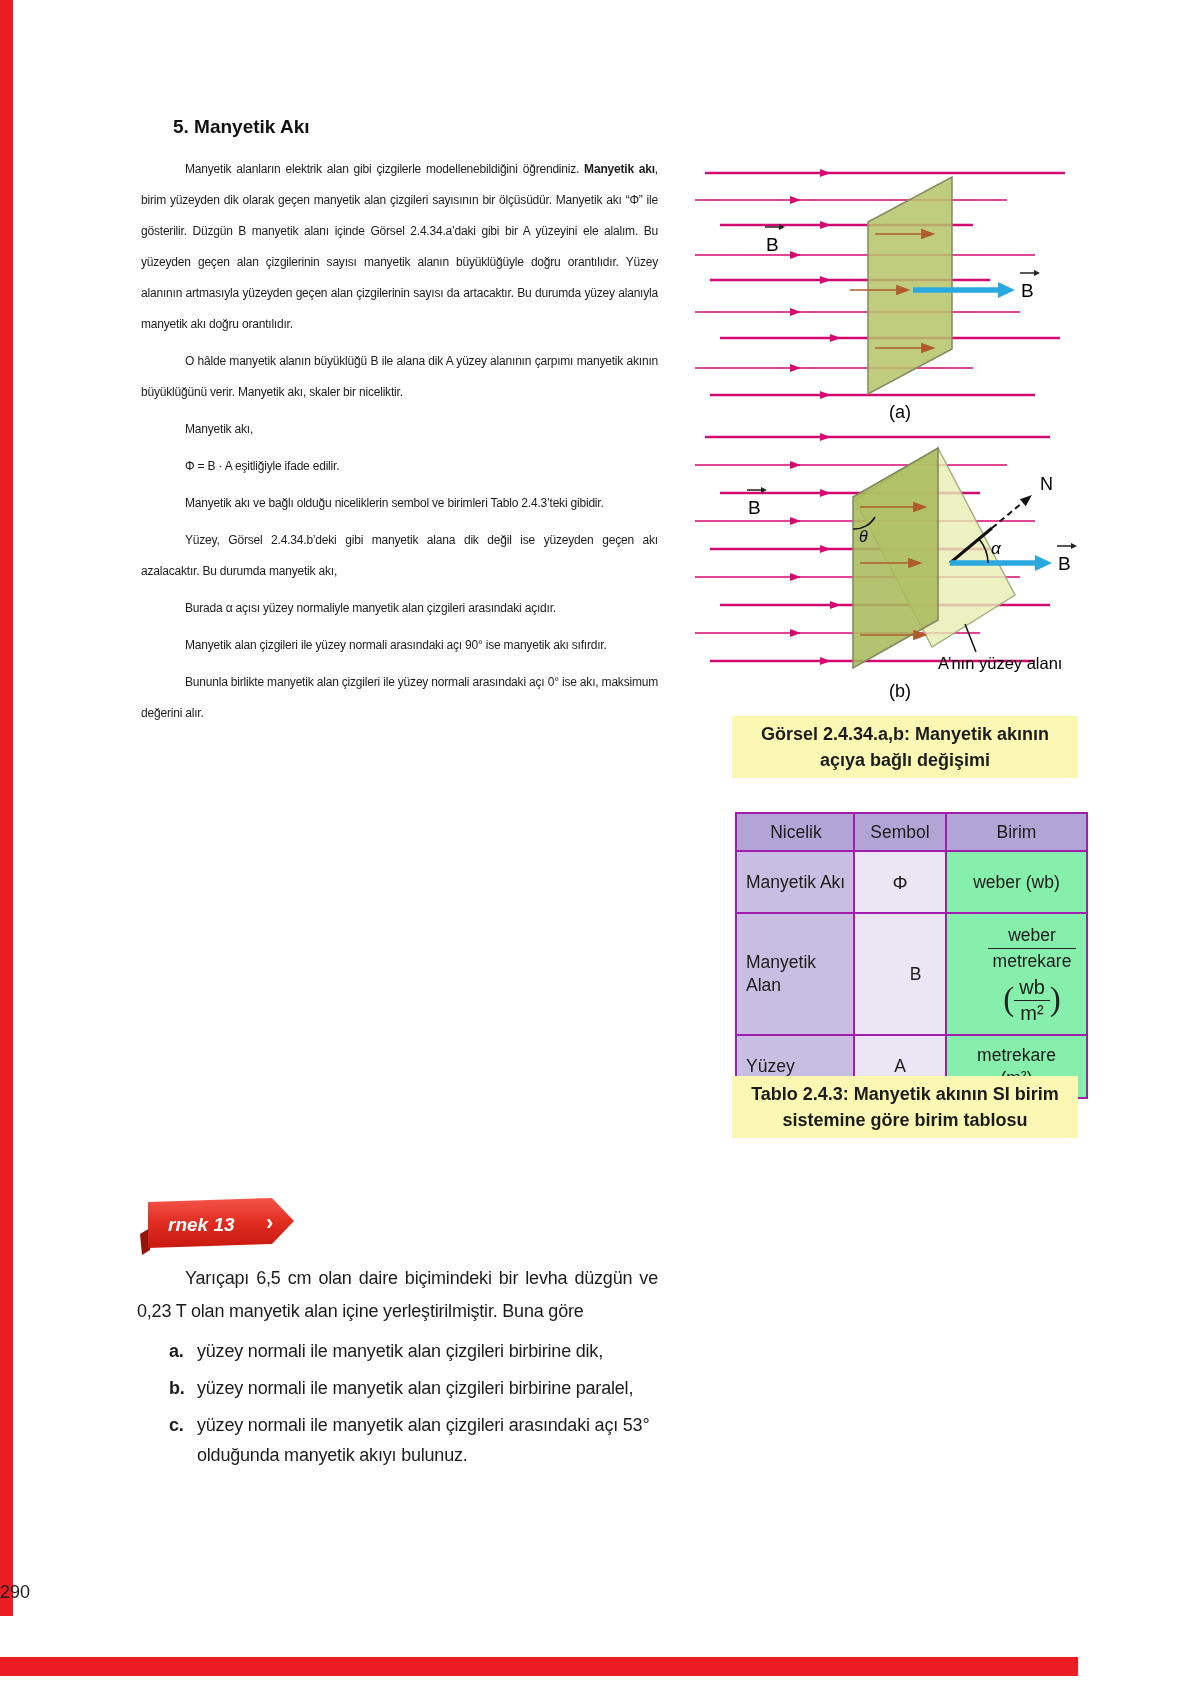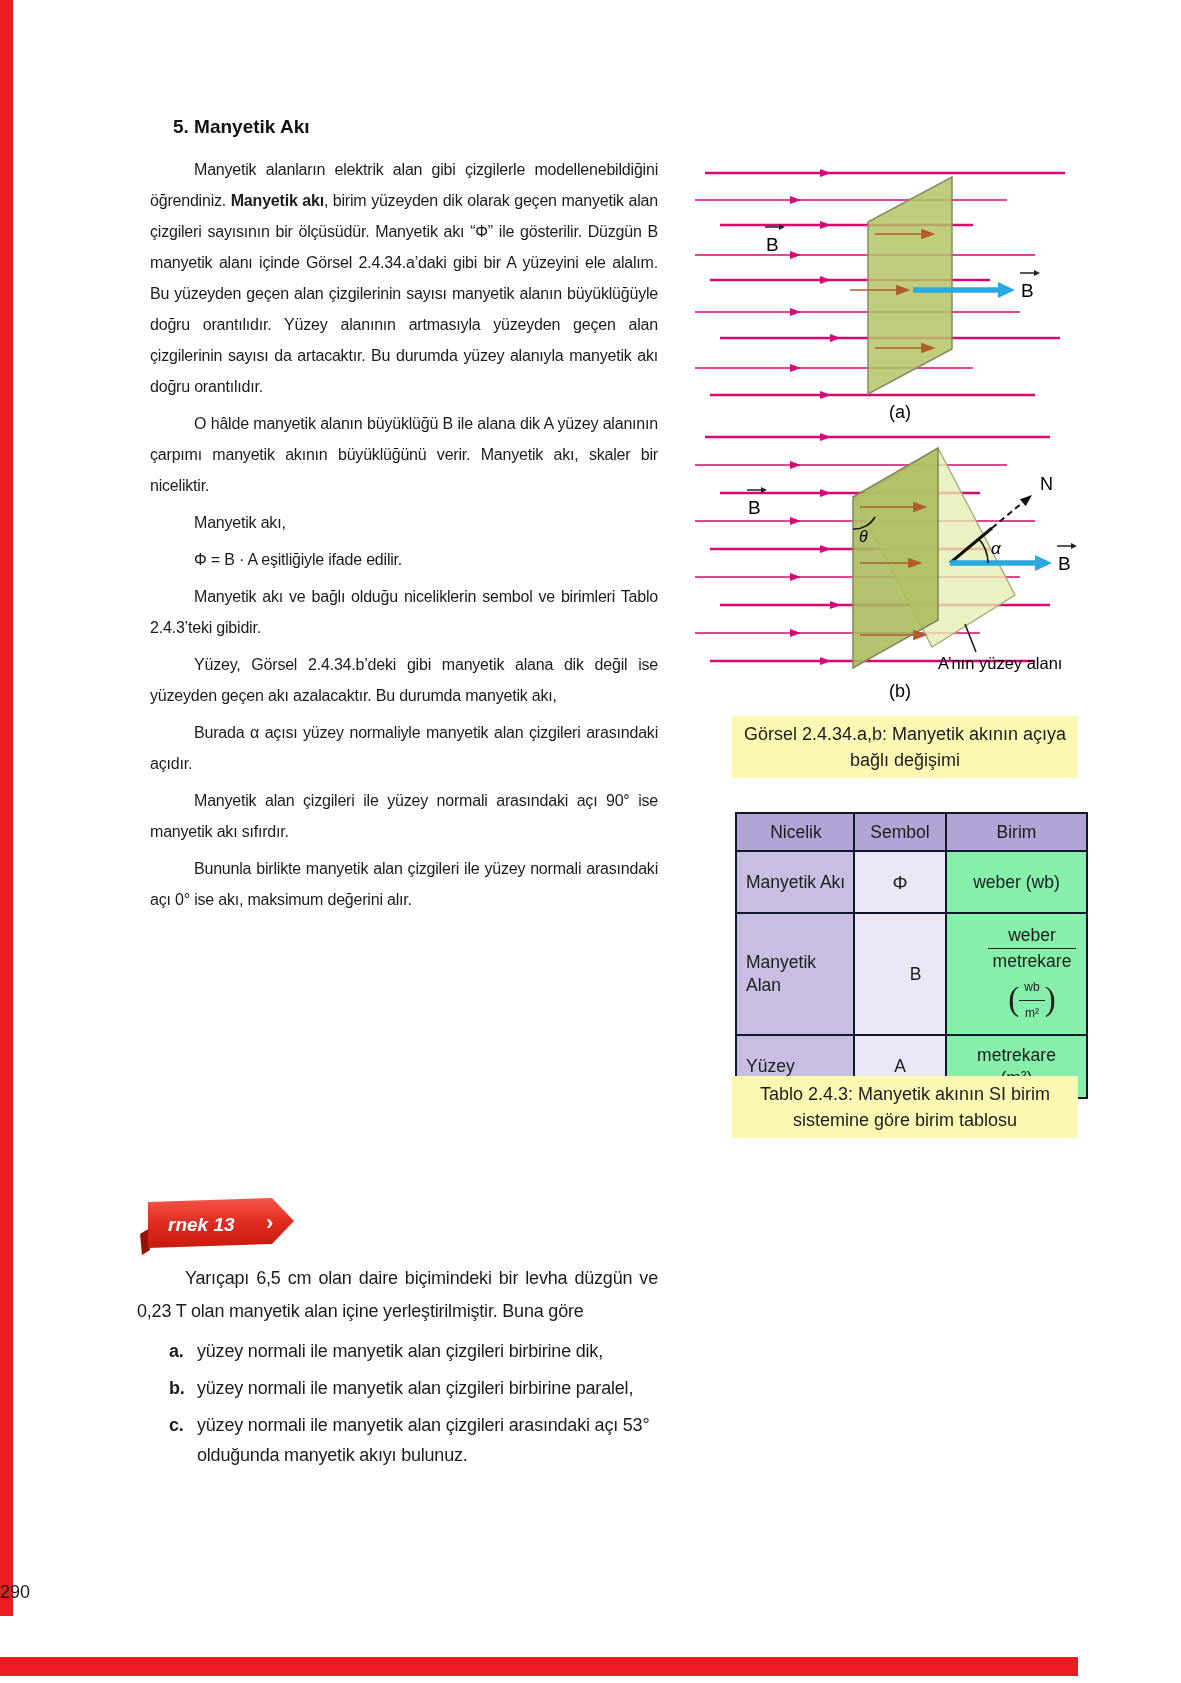--- a/index.html
+++ b/index.html
@@ -7,36 +7,36 @@
        font-family:"Liberation Sans",sans-serif;color:#1c1c1c;overflow:hidden;}
   .page{position:absolute;inset:0;border-radius:25px;}
 
   
   .bar-left{position:absolute;left:0;top:0;width:13px;height:1616px;background:#ec1c23;}
   .bar-bottom{position:absolute;left:0;top:1657px;width:1078px;height:19px;background:#ec1c23;}
 
   
   .main-col{position:absolute;left:133px;top:116px;width:525px;}
   .title{font-size:19px;font-weight:bold;margin:0 0 16px 40px;color:#111;}
-  .p{font-size:16px;line-height:31px;letter-spacing:-0.2px;text-align:justify;
-     text-indent:44px;margin:0 0 6px 17px;}
+  .p{font-size:12px;line-height:31px;letter-spacing:-0.2px;text-align:justify;
+     text-indent:44px;margin:0 0 6px 8px;}
   .p.noj{text-align:left;}
   .formula-line{font-size:18px;line-height:31px;letter-spacing:-0.2px;margin:4px 0 8px 0;
      padding-left:44px;text-align:left;}
   .hl{background:#fbd9c5;padding:4px 9px 4px 5px;}
 
   
   .figsvg{position:absolute;left:690px;overflow:visible;}
   .cap{position:absolute;left:732px;width:346px;background:#fbf8b4;
-       font-size:18px;line-height:26px;text-align:center;padding:5px 8px;box-sizing:border-box;}
+       font-size:18px;line-height:26px;text-align:center;padding:5px 8px;box-sizing:border-box;font-weight:bold;}
 
   
   table.units{position:absolute;left:735px;top:812px;width:343px;border-collapse:collapse;
        table-layout:fixed;font-size:17.5px;}
-  table.units td{border:2px solid #0f172a;text-align:center;vertical-align:middle;
+  table.units td{border:2px solid #a21caf;text-align:center;vertical-align:middle;
        padding:2px 4px;line-height:23px;}
   table.units td.c1{width:110px;background:#c8bee1;text-align:left;padding-left:9px;}
   table.units td.c2{width:86px;background:#eae6f4;}
   table.units td.c3{width:135px;background:#86efac;}
   table.units tr.head td{background:#b2a5d6;text-align:center;height:32px;padding:2px;}
   tr.r1 td{height:56px;} tr.r2 td{height:116px;padding-left:35px;} tr.r3 td{height:57px;}
   .phi{font-size:19px;}
   .fr{display:inline-block;text-align:center;vertical-align:middle;}
   .fr .num{display:block;padding:0 5px 1px 5px;}
   .fr .den{display:block;border-top:1.7px solid #222;padding:1px 5px 0 5px;}
@@ -210,21 +210,21 @@
       <td class="c2 phi">Φ</td>
       <td class="c3">weber (wb)</td>
     </tr>
     <tr class="r2">
       <td class="c1">Manyetik Alan</td>
       <td class="c2">B</td>
       <td class="c3">
         <span class="fr"><span class="num">weber</span><span class="den">metrekare</span></span>
         <span class="pf">
               <span class="par">(</span>
-              <span class="fr" style="font-size:12px">
+              <span class="fr" style="font-size:20px">
                 <span class="num">wb</span>
                 <span class="den">m²</span>
               </span>
               <span class="par">)</span>
             </span>
       </td>
     </tr>
     <tr class="r3">
       <td class="c1">Yüzey</td>
       <td class="c2">A</td>

